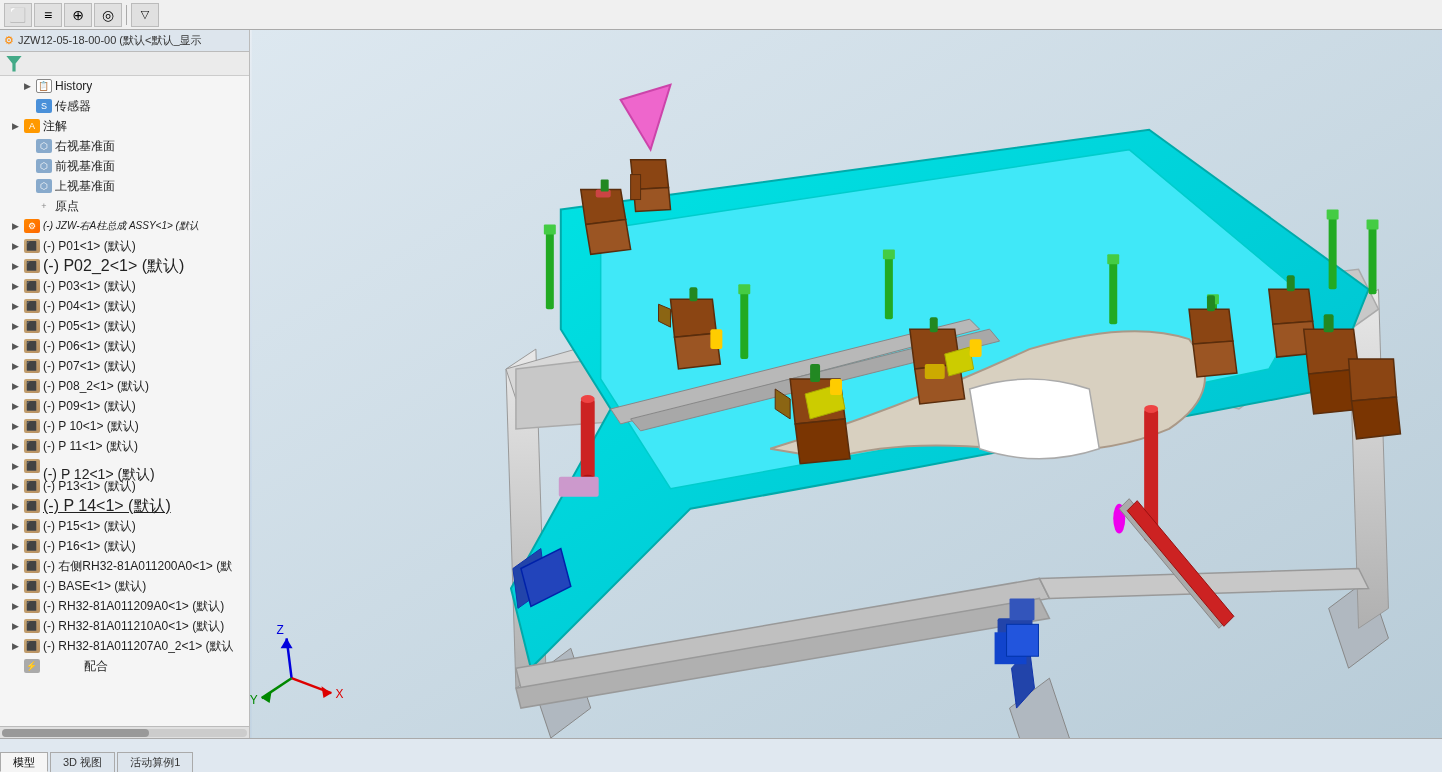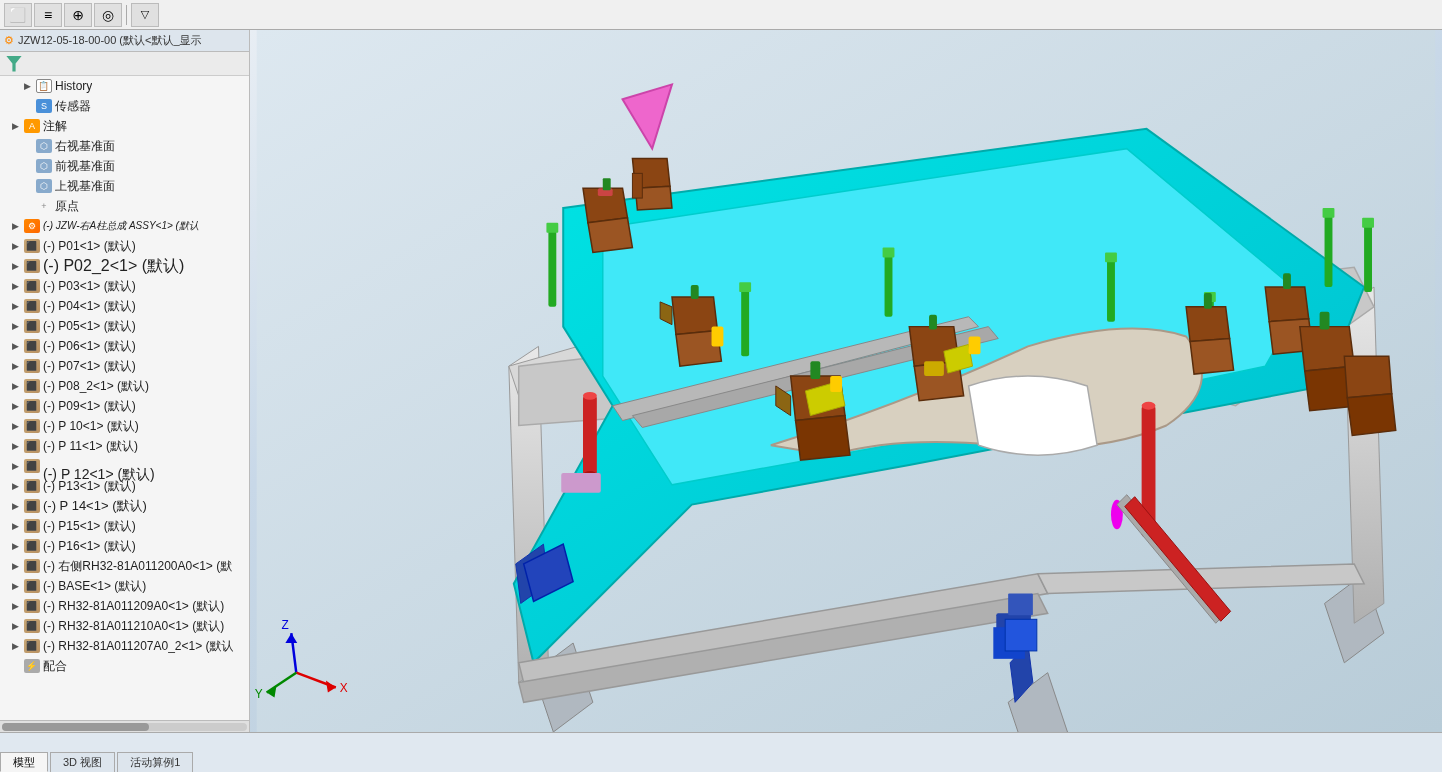--- a/index.html
+++ b/index.html
@@ -115,21 +115,21 @@
     }
 
     
     .cad-svg {
       width: 100%;
       height: 100%;
     }
 
     
     .bottom-tabs {
-      height: 40px;
+      height: 34px;
       background: #e0e8f0;
       border-top: 1px solid #aaa;
       display: flex;
       align-items: flex-end;
     }
     .tab {
       height: 20px;
       padding: 0 12px;
       background: #dde5ed;
       border: 1px solid #aaa;
@@ -302,21 +302,21 @@
           <span class="item-label" style="font-size: 14px; overflow: hidden; text-overflow: ellipsis; white-space: nowrap; margin-top: 18px;">(-) P 12&lt;1&gt; (默认)</span>
         </div>
         <div class="tree-item" style="padding-left: 12px;">
           <span class="expand-arrow">▶</span>
           <span class="item-icon" style="background: linear-gradient(135deg, rgb(200, 168, 120), rgb(184, 144, 96)); color: rgb(85, 85, 85); border: none; border-radius: 2px; font-size: 9px; display: inline-flex; align-items: center; justify-content: center; width: 16px; height: 14px; margin-right: 3px;">⬛</span>
           <span class="item-label" style="font-size: 12px; overflow: hidden; text-overflow: ellipsis; white-space: nowrap;">(-) P13&lt;1&gt; (默认)</span>
         </div>
         <div class="tree-item" style="padding-left: 12px;">
           <span class="expand-arrow">▶</span>
           <span class="item-icon" style="background: linear-gradient(135deg, rgb(200, 168, 120), rgb(184, 144, 96)); color: rgb(85, 85, 85); border: none; border-radius: 2px; font-size: 9px; display: inline-flex; align-items: center; justify-content: center; width: 16px; height: 14px; margin-right: 3px;">⬛</span>
-          <span class="item-label" style="font-size: 13px; overflow: hidden; text-overflow: ellipsis; white-space: nowrap;">(-) P 14&lt;1&gt; (默认)</span>
+          <span class="item-label" style="font-size: 16px; overflow: hidden; text-overflow: ellipsis; white-space: nowrap; text-decoration: underline;">(-) P 14&lt;1&gt; (默认)</span>
         </div>
         <div class="tree-item" style="padding-left: 12px;">
           <span class="expand-arrow">▶</span>
           <span class="item-icon" style="background: linear-gradient(135deg, rgb(200, 168, 120), rgb(184, 144, 96)); color: rgb(85, 85, 85); border: none; border-radius: 2px; font-size: 9px; display: inline-flex; align-items: center; justify-content: center; width: 16px; height: 14px; margin-right: 3px;">⬛</span>
           <span class="item-label" style="font-size: 12px; overflow: hidden; text-overflow: ellipsis; white-space: nowrap;">(-) P15&lt;1&gt; (默认)</span>
         </div>
         <div class="tree-item" style="padding-left: 12px;">
           <span class="expand-arrow">▶</span>
           <span class="item-icon" style="background: linear-gradient(135deg, rgb(200, 168, 120), rgb(184, 144, 96)); color: rgb(85, 85, 85); border: none; border-radius: 2px; font-size: 9px; display: inline-flex; align-items: center; justify-content: center; width: 16px; height: 14px; margin-right: 3px;">⬛</span>
           <span class="item-label" style="font-size: 12px; overflow: hidden; text-overflow: ellipsis; white-space: nowrap;">(-) P16&lt;1&gt; (默认)</span>
@@ -342,21 +342,21 @@
           <span class="item-label" style="font-size: 12px; overflow: hidden; text-overflow: ellipsis; white-space: nowrap;">(-) RH32-81A011210A0&lt;1&gt; (默认)</span>
         </div>
         <div class="tree-item" style="padding-left: 12px;">
           <span class="expand-arrow">▶</span>
           <span class="item-icon" style="background: linear-gradient(135deg, rgb(200, 168, 120), rgb(184, 144, 96)); color: rgb(85, 85, 85); border: none; border-radius: 2px; font-size: 9px; display: inline-flex; align-items: center; justify-content: center; width: 16px; height: 14px; margin-right: 3px;">⬛</span>
           <span class="item-label" style="font-size: 12px; overflow: hidden; text-overflow: ellipsis; white-space: nowrap;">(-) RH32-81A011207A0_2&lt;1&gt; (默认</span>
         </div>
         <div class="tree-item" style="padding-left: 12px;">
           <span class="expand-arrow"> </span>
           <span class="item-icon" style="background: rgb(170, 170, 170); color: white; border: none; border-radius: 2px; font-size: 9px; display: inline-flex; align-items: center; justify-content: center; width: 16px; height: 14px; margin-right: 3px;">⚡</span>
-          <span class="item-label" style="font-size: 12px; overflow: hidden; text-overflow: ellipsis; white-space: nowrap;">配合</span>
+          <span class="item-label" style="font-size: 12px; overflow: hidden; text-overflow: ellipsis; white-space: nowrap; margin-left: 41px;">配合</span>
         </div>
       </div>
 
     <div class="sidebar-scrollbar">
       <div style="flex:1; height:8px; background:#ccc; border-radius:4px; position:relative;">
         <div style="width:60%; height:8px; background:#999; border-radius:4px; position:absolute; left:0;"></div>
       </div>
     </div>
   </div>
 

